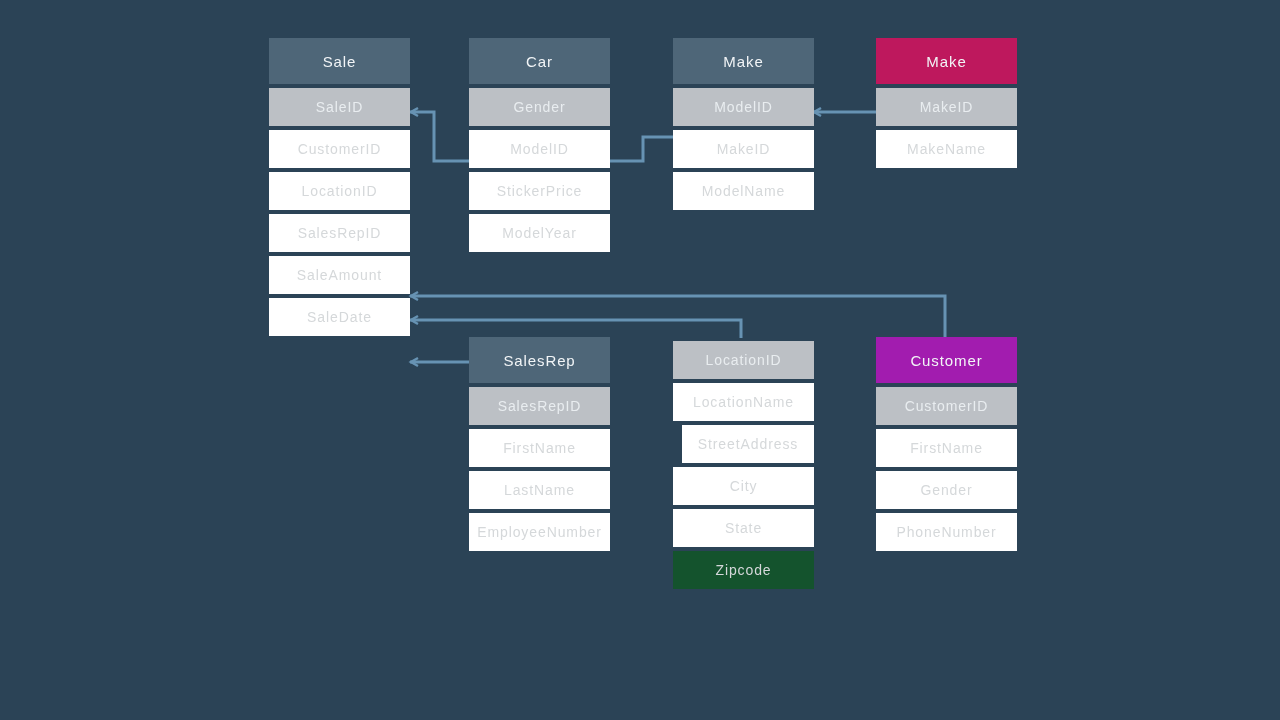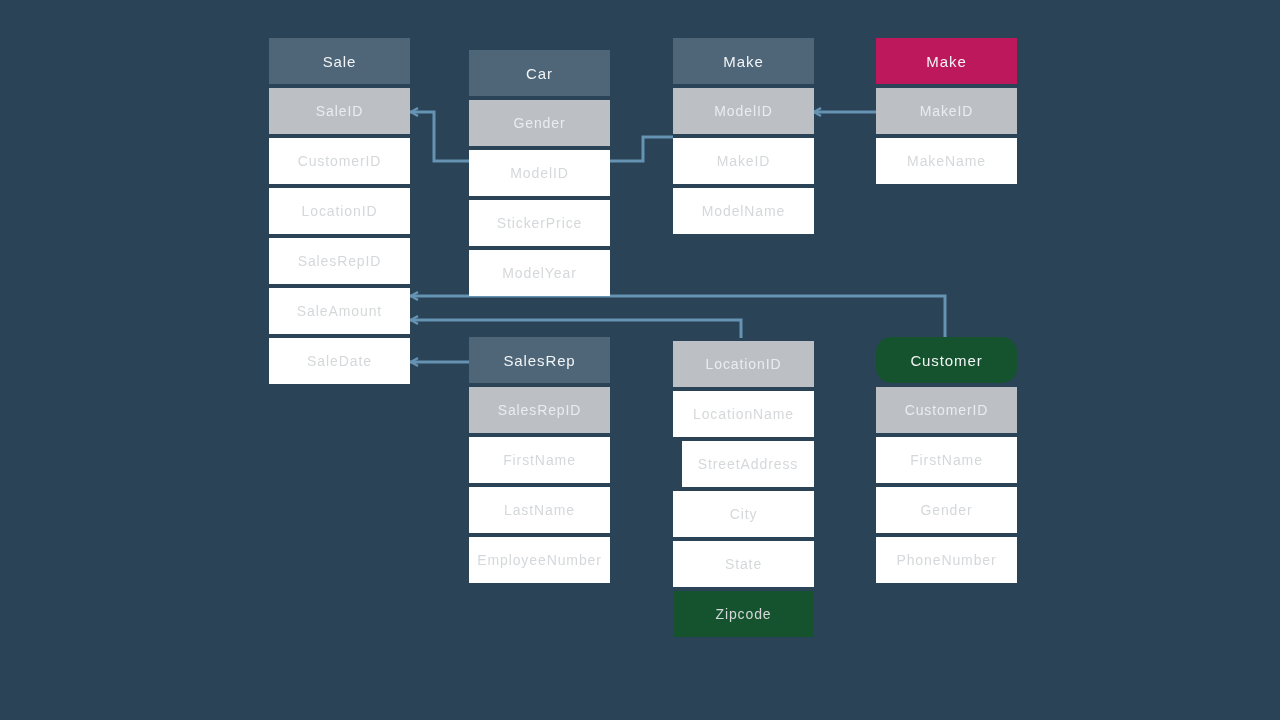--- a/index.html
+++ b/index.html
@@ -7,21 +7,21 @@
     position:relative;width:1280px;height:720px;overflow:hidden;
     background:#2b4356;
     font-family:"Liberation Sans", sans-serif;
   }
   .entity{position:absolute;}
   .tbl-header{
     height:46px;display:flex;align-items:center;justify-content:center;
     background:#4e6678;color:#f2f5f7;font-size:15px;letter-spacing:.9px;
   }
   .tbl-row{
-    height:46px;margin-top:4px;
+    height:38px;margin-top:4px;
     display:flex;align-items:center;justify-content:center;
     background:#ffffff;color:#d5d8da;font-size:14px;letter-spacing:.9px;
   }
   .tbl-row.pk{background:#bcc0c5;color:#e9edf0;}
   #wires{position:absolute;left:0;top:0;pointer-events:none;}
 </style>
 </head>
 <body style="background: rgb(43, 67, 86);">
 
 <div id="stage" style="background: rgb(43, 67, 86);">
@@ -40,21 +40,21 @@
     </svg>
 <div class="entity" style="left: 269px; top: 38px; width: 141px;">
       <div class="tbl-header" style="background: rgb(78, 102, 120); color: rgb(242, 245, 247);">Sale</div>
       <div class="tbl-row pk" style="background: rgb(188, 192, 197); color: rgb(233, 237, 240);">SaleID</div>
       <div class="tbl-row" style="background: rgb(255, 255, 255); color: rgb(213, 216, 218);">CustomerID</div>
       <div class="tbl-row" style="background: rgb(255, 255, 255); color: rgb(213, 216, 218);">LocationID</div>
       <div class="tbl-row" style="background: rgb(255, 255, 255); color: rgb(213, 216, 218);">SalesRepID</div>
       <div class="tbl-row" style="background: rgb(255, 255, 255); color: rgb(213, 216, 218);">SaleAmount</div>
       <div class="tbl-row" style="background: rgb(255, 255, 255); color: rgb(213, 216, 218);">SaleDate</div>
     </div>
-    <div class="entity" style="left: 469px; top: 50px; width: 141px;">
+    <div class="entity" style="left: 469px; top: 38px; width: 141px;">
       <div class="tbl-header" style="background: rgb(78, 102, 120); color: rgb(242, 245, 247);">Car</div>
       <div class="tbl-row pk" style="background: rgb(188, 192, 197); color: rgb(233, 237, 240);">Gender</div>
       <div class="tbl-row" style="background: rgb(255, 255, 255); color: rgb(213, 216, 218);">ModelID</div>
       <div class="tbl-row" style="background: rgb(255, 255, 255); color: rgb(213, 216, 218);">StickerPrice</div>
       <div class="tbl-row" style="background: rgb(255, 255, 255); color: rgb(213, 216, 218);">ModelYear</div>
     </div>
     <div class="entity" style="left: 673px; top: 38px; width: 141px;">
       <div class="tbl-header" style="background: rgb(78, 102, 120); color: rgb(242, 245, 247);">Make</div>
       <div class="tbl-row pk" style="background: rgb(188, 192, 197); color: rgb(233, 237, 240);">ModelID</div>
       <div class="tbl-row" style="background: rgb(255, 255, 255); color: rgb(213, 216, 218);">MakeID</div>
@@ -74,19 +74,19 @@
     </div>
     <div class="entity" style="left: 673px; top: 337px; width: 141px;">
       <div class="tbl-row pk" style="background: rgb(188, 192, 197); color: rgb(233, 237, 240);">LocationID</div>
       <div class="tbl-row" style="background: rgb(255, 255, 255); color: rgb(213, 216, 218);">LocationName</div>
       <div class="tbl-row" style="background: rgb(255, 255, 255); color: rgb(213, 216, 218); margin-left: 9px;">StreetAddress</div>
       <div class="tbl-row" style="background: rgb(255, 255, 255); color: rgb(213, 216, 218);">City</div>
       <div class="tbl-row" style="background: rgb(255, 255, 255); color: rgb(213, 216, 218);">State</div>
       <div class="tbl-row" style="background: #14532d; color: rgb(213, 216, 218);">Zipcode</div>
     </div>
     <div class="entity" style="left: 876px; top: 337px; width: 141px;">
-      <div class="tbl-header" style="background: #14532d; color: rgb(242, 245, 247); border-radius: 15px;">Customer</div>
+      <div class="tbl-header" style="background: #a21caf; color: rgb(242, 245, 247);">Customer</div>
       <div class="tbl-row pk" style="background: rgb(188, 192, 197); color: rgb(233, 237, 240);">CustomerID</div>
       <div class="tbl-row" style="background: rgb(255, 255, 255); color: rgb(213, 216, 218);">FirstName</div>
       <div class="tbl-row" style="background: rgb(255, 255, 255); color: rgb(213, 216, 218);">Gender</div>
       <div class="tbl-row" style="background: rgb(255, 255, 255); color: rgb(213, 216, 218);">PhoneNumber</div>
     </div>
   </div>
 
 </body></html>

